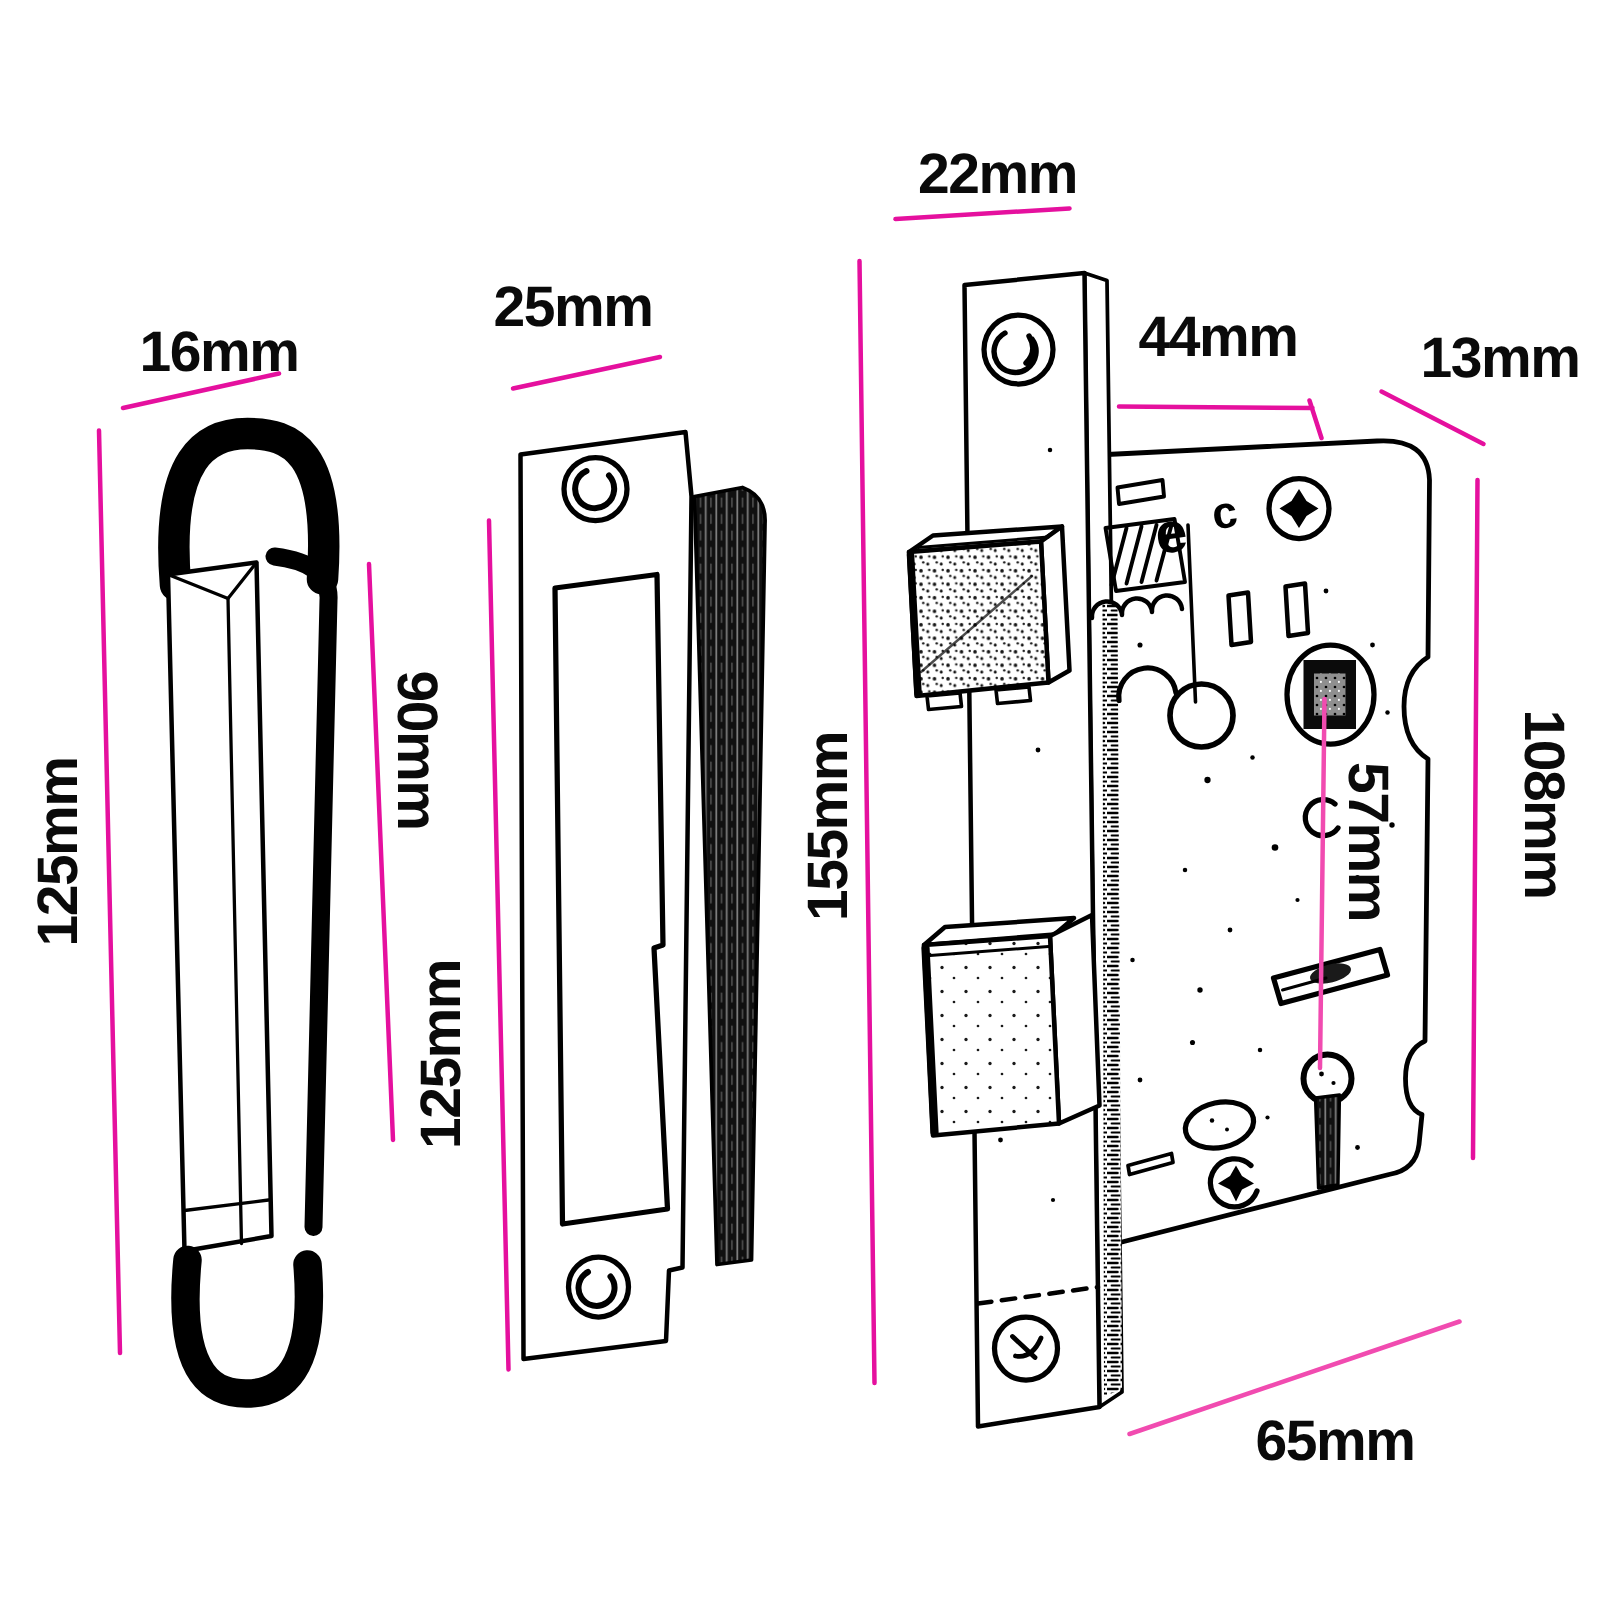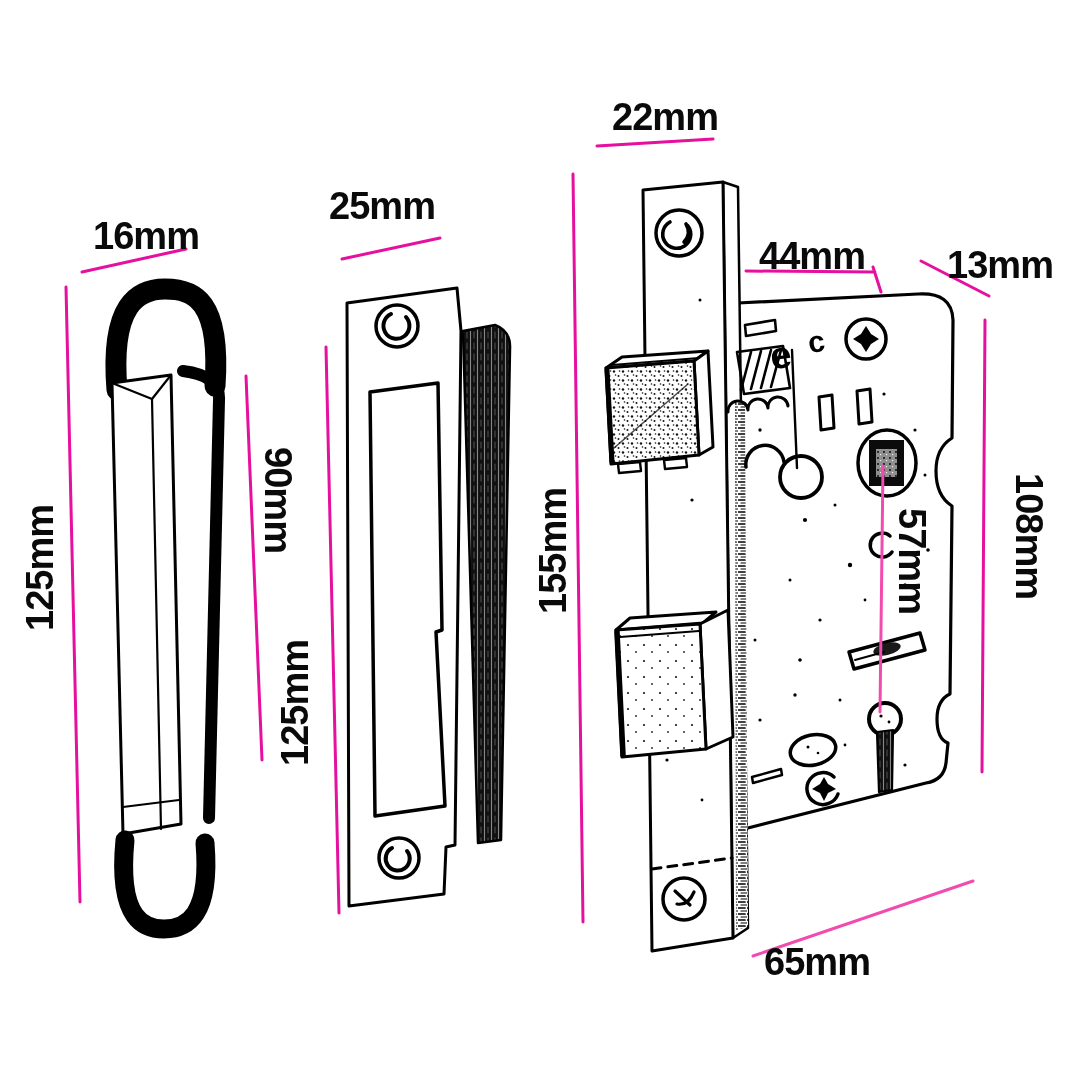--- a/index.html
+++ b/index.html
@@ -18,29 +18,29 @@
     color:#0a0a0a;
     letter-spacing:-1px;
     white-space:nowrap;
     transform:translate(-50%,-50%);
   }
   .rot-ccw{transform:translate(-50%,-50%) rotate(-90deg);}
   .rot-cw{transform:translate(-50%,-50%) rotate(90deg);}
   .lbl-16{left:146px;top:236px}
   .lbl-25{left:382px;top:206px}
   .lbl-22{left:665px;top:117px}
-  .lbl-44{left:812px;top:256px}
-  .lbl-13{left:1000px;top:265px}
+  .lbl-44{left:812px;top:226px}
+  .lbl-13{left:1000px;top:240px}
   .lbl-125L{left:40px;top:568px}
   .lbl-90{left:277px;top:500px}
   .lbl-125M{left:295px;top:703px}
   .lbl-155{left:553px;top:551px}
   .lbl-57{left:911px;top:561px}
   .lbl-108{left:1028px;top:536px}
-  .lbl-65{left:817px;top:962px}
+  .lbl-65{left:890px;top:962px}
   text.stamp{font-family:"Liberation Sans",sans-serif;font-weight:700;fill:#000;stroke:none;}
 </style>
 </head>
 <body>
 
 <div class="canvas">
 
   <svg class="art" width="1080" height="1080" viewBox="0 0 1080 1080" stroke-linecap="round" stroke-linejoin="round">
 
     <defs>

